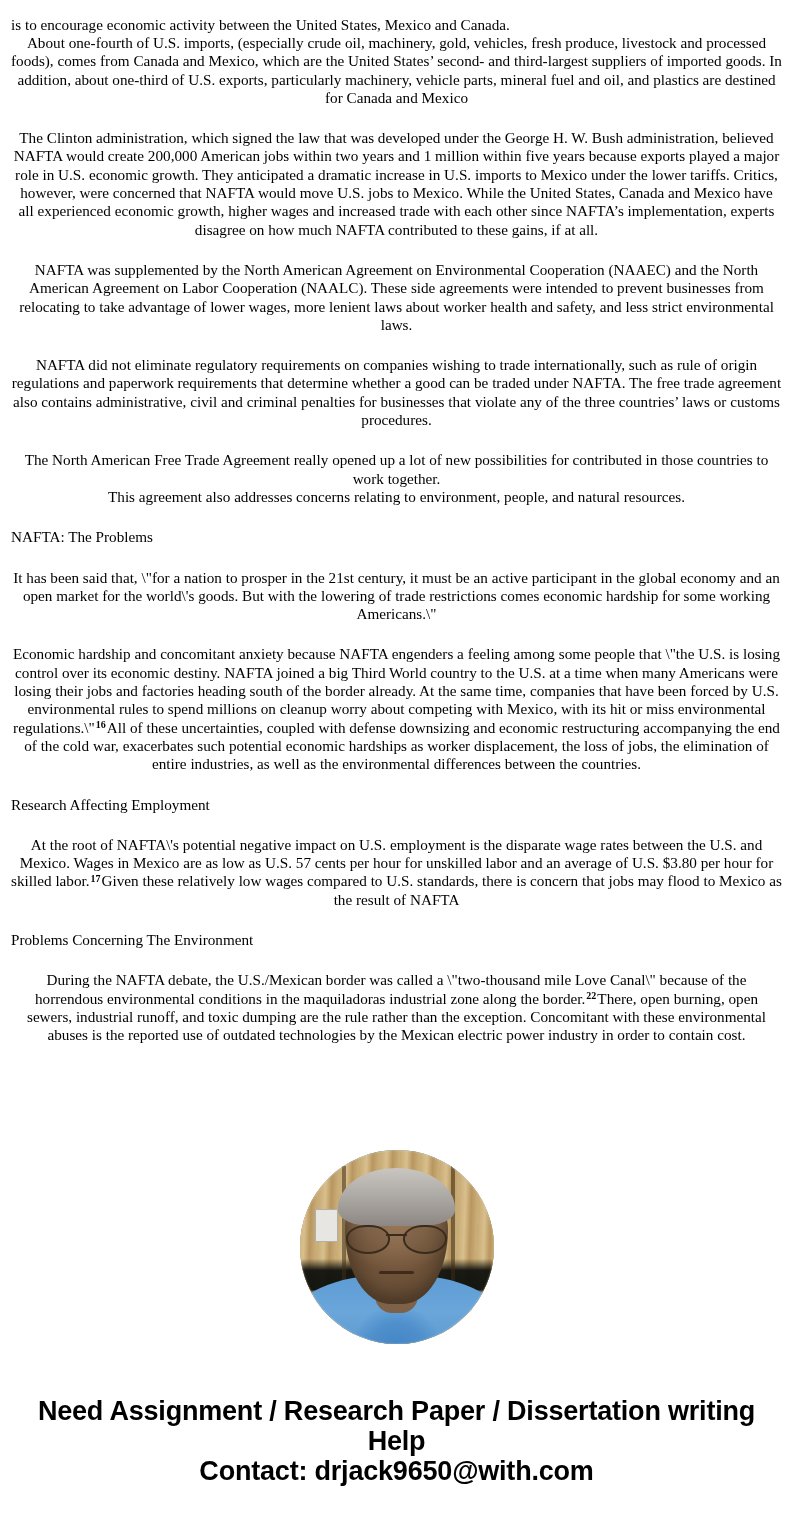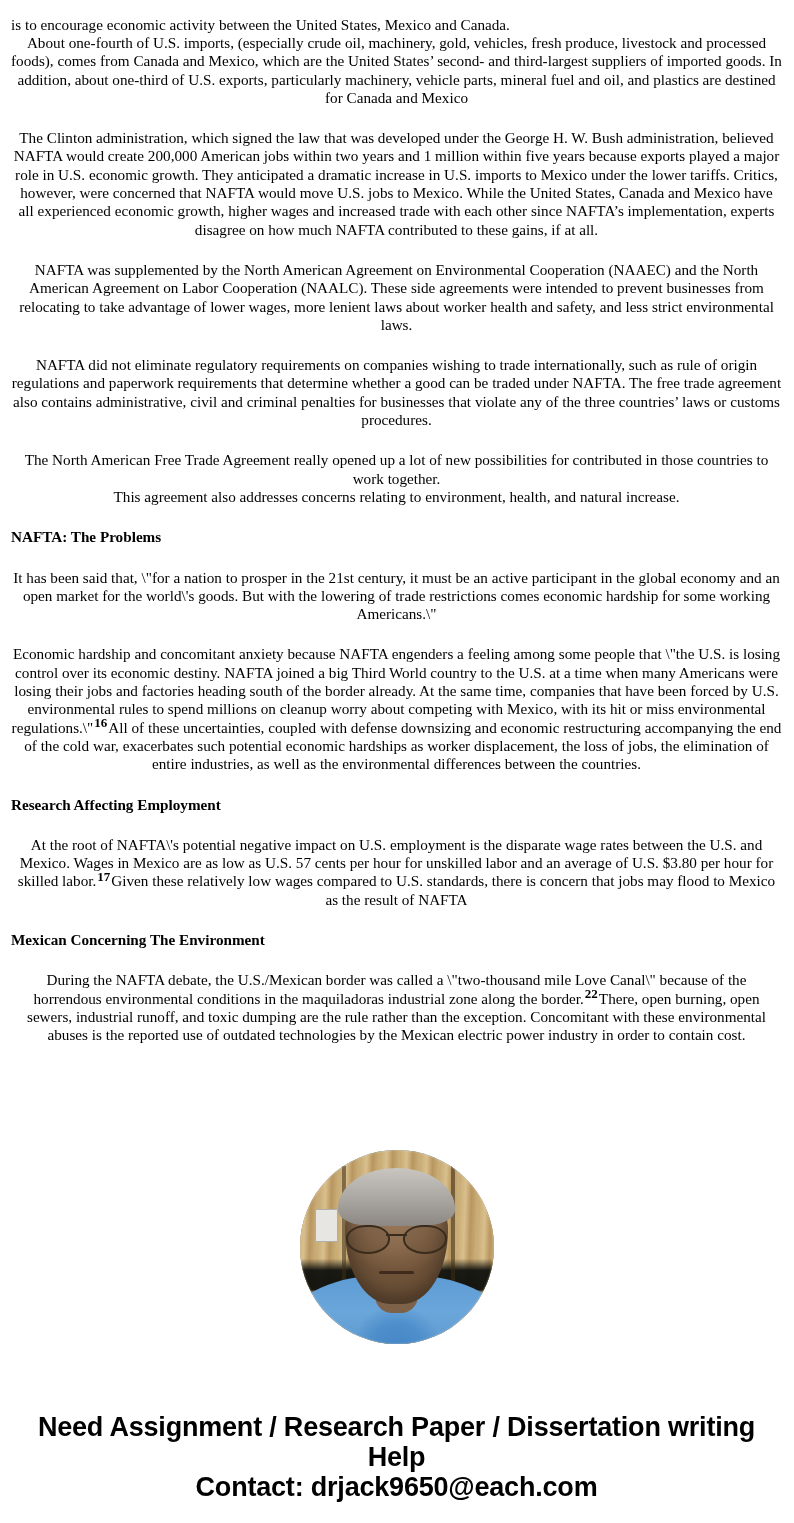--- a/index.html
+++ b/index.html
@@ -19,22 +19,21 @@
     position: relative;
     width: 794px;
     min-height: 1523px;
     box-sizing: border-box;
     padding: 0 12px 0 11px;
     overflow: hidden;
   }
 
   
   .article {
-    padding-top: 0;
-    margin-top: 12px;
+    padding-top: 12px;
   }
 
   
   .para-clipped {
     height: 22px;
     overflow: hidden;
     margin: 0;
     position: relative;
   }
   .para-clipped .inner {
@@ -56,26 +55,26 @@
   }
 
   p.para.tight {
     margin-bottom: 0;
   }
 
   h3.section-head {
     margin: 0 0 22px 0;
     font-size: 15.2px;
     line-height: 18.3px;
-    font-weight: bold;
+    font-weight: normal;
     text-align: left;
   }
 
   sup.fn {
-    font-size: 13px;
+    font-size: 10px;
     font-weight: bold;
     vertical-align: 0.42em;
     line-height: 0;
     padding: 0 1px;
     font-family: Liberation Serif, serif;
   }
 
   
   .avatar-wrap {
     margin-top: 106px;
@@ -225,21 +224,21 @@
   .av-ring {
     position: absolute;
     inset: 0;
     border-radius: 50%;
     box-shadow: inset 0 0 2px rgba(255,255,255,.45);
     pointer-events: none;
   }
 
   
   .promo {
-    margin-top: 68px;
+    margin-top: 52px;
     text-align: center;
     font-family: "Liberation Sans", "DejaVu Sans", sans-serif;
     font-weight: bold;
     color: #000000;
   }
   .promo-line1 {
     font-size: 27px;
     line-height: 30px;
     letter-spacing: -0.2px;
   }
@@ -263,37 +262,37 @@
     <p class="para">About one-fourth of U.S. imports, (especially crude oil, machinery, gold, vehicles, fresh produce, livestock and processed foods), comes from Canada and Mexico, which are the United States’ second- and third-largest suppliers of imported goods. In addition, about one-third of U.S. exports, particularly machinery, vehicle parts, mineral fuel and oil, and plastics are destined for Canada and Mexico</p>
 
     <p class="para">The Clinton administration, which signed the law that was developed under the George H. W. Bush administration, believed NAFTA would create 200,000 American jobs within two years and 1 million within five years because exports played a major role in U.S. economic growth. They anticipated a dramatic increase in U.S. imports to Mexico under the lower tariffs. Critics, however, were concerned that NAFTA would move U.S. jobs to Mexico. While the United States, Canada and Mexico have all experienced economic growth, higher wages and increased trade with each other since NAFTA’s implementation, experts disagree on how much NAFTA contributed to these gains, if at all.</p>
 
     <p class="para">NAFTA was supplemented by the North American Agreement on Environmental Cooperation (NAAEC) and the North American Agreement on Labor Cooperation (NAALC). These side agreements were intended to prevent businesses from relocating to take advantage of lower wages, more lenient laws about worker health and safety, and less strict environmental laws.</p>
 
     <p class="para">NAFTA did not eliminate regulatory requirements on companies wishing to trade internationally, such as rule of origin regulations and paperwork requirements that determine whether a good can be traded under NAFTA. The free trade agreement also contains administrative, civil and criminal penalties for businesses that violate any of the three countries’ laws or customs procedures.</p>
 
     <p class="para tight">The North American Free Trade Agreement really opened up a lot of new possibilities for contributed in those countries to work together.</p>
 
-    <p class="para">This agreement also addresses concerns relating to environment, health, and natural increase.</p>
+    <p class="para">This agreement also addresses concerns relating to environment, people, and natural resources.</p>
 
     <h3 class="section-head">NAFTA: The Problems</h3>
 
     <p class="para">It has been said that, \"for a nation to prosper in the 21st century, it must be an active participant in the global economy and an open market for the world\'s goods. But with the lowering of trade restrictions comes economic hardship for some working Americans.\"</p>
 
     <p class="para">
       <span>Economic hardship and concomitant anxiety because NAFTA engenders a feeling among some people that \"the U.S. is losing control over its economic destiny. NAFTA joined a big Third World country to the U.S. at a time when many Americans were losing their jobs and factories heading south of the border already. At the same time, companies that have been forced by U.S. environmental rules to spend millions on cleanup worry about competing with Mexico, with its hit or miss environmental regulations.\"</span><sup class="fn">16</sup><span>All of these uncertainties, coupled with defense downsizing and economic restructuring accompanying the end of the cold war, exacerbates such potential economic hardships as worker displacement, the loss of jobs, the elimination of entire industries, as well as the environmental differences between the countries.</span>
     </p>
 
     <h3 class="section-head">Research Affecting Employment</h3>
 
     <p class="para">
       <span>At the root of NAFTA\'s potential negative impact on U.S. employment is the disparate wage rates between the U.S. and Mexico. Wages in Mexico are as low as U.S. 57 cents per hour for unskilled labor and an average of U.S. $3.80 per hour for skilled labor.</span><sup class="fn">17</sup><span>Given these relatively low wages compared to U.S. standards, there is concern that jobs may flood to Mexico as the result of NAFTA</span>
     </p>
 
-    <h3 class="section-head">Mexican Concerning The Environment</h3>
+    <h3 class="section-head">Problems Concerning The Environment</h3>
 
     <p class="para">
       <span>During the NAFTA debate, the U.S./Mexican border was called a \"two-thousand mile Love Canal\" because of the horrendous environmental conditions in the maquiladoras industrial zone along the border.</span><sup class="fn">22</sup><span>There, open burning, open sewers, industrial runoff, and toxic dumping are the rule rather than the exception. Concomitant with these environmental abuses is the reported use of outdated technologies by the Mexican electric power industry in order to contain cost.</span>
     </p>
 
   </div>
 
   <div class="avatar-wrap">
     <div class="avatar" aria-label="portrait-photo-of-man-with-glasses-in-blue-shirt">
       <div class="av-bg"></div>
@@ -309,16 +308,16 @@
         <div class="av-bridge"></div>
         <div class="av-lens r"></div>
       </div>
       <div class="av-mouth"></div>
       <div class="av-ring"></div>
     </div>
   </div>
 
   <div class="promo">
     <div class="promo-line1">Need Assignment / Research Paper / Dissertation writing Help</div>
-    <div class="promo-line2">Contact: drjack9650@each.com</div>
+    <div class="promo-line2">Contact: drjack9650@with.com</div>
   </div>
 
 </div>
 
 </body></html>

